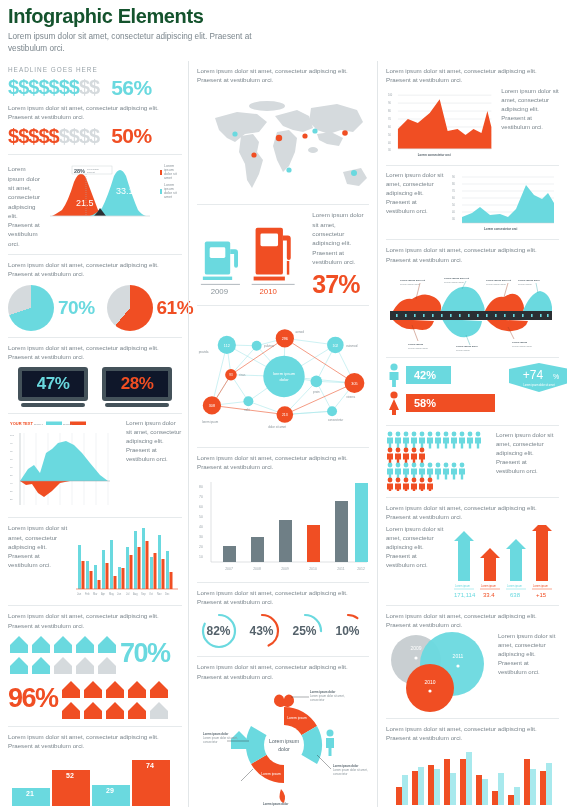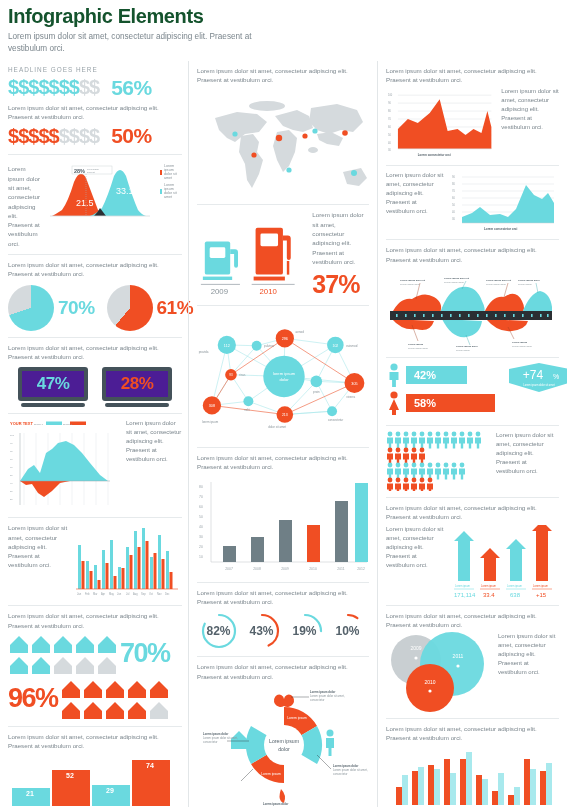--- a/index.html
+++ b/index.html
@@ -55,21 +55,21 @@
   
   .pies { display:flex; gap:12px; align-items:center; margin-top:6px; justify-content:space-around;}
   .pie-grp { display:flex; align-items:center; gap:4px; }
   .pie { width:46px; height:46px; border-radius:50%; }
   .pie-lbl { font-size:19px; font-weight:bold; letter-spacing:-0.5px; }
 
   
   .laptops { display:flex; gap:14px; justify-content:center; margin-top:6px; }
   .laptop { width:70px; }
   .lt-screen { border:4px solid #44525a; border-radius:3px; height:34px; display:flex;
-               align-items:center; justify-content:center; background:#4c1d95; }
+               align-items:center; justify-content:center; background:#0f172a; }
   .lt-base { height:4px; background:#44525a; border-radius:2px; margin:2px 3px 0 3px; }
   .lt-num { font-size:17px; font-weight:bold; letter-spacing:-0.5px; }
 
   
   svg { display:block; }
 
   
   .house-row { display:flex; align-items:center; gap:2px; margin-top:3px; }
   .hugepct { font-size:27px; font-weight:bold; letter-spacing:-1.5px; }
 
@@ -501,21 +501,21 @@
           <div class="ring">
             <svg width="38" height="38" viewBox="0 0 38 38">
               <circle cx="19" cy="19" r="16" fill="none" stroke="#f04e23" stroke-width="2.2" stroke-dasharray="43.2 100.5" transform="rotate(-90 19 19)" stroke-linecap="round"></circle>
             </svg>
             <div class="ring-txt">43%</div>
           </div>
           <div class="ring">
             <svg width="38" height="38" viewBox="0 0 38 38">
               <circle cx="19" cy="19" r="16" fill="none" stroke="#6ad9df" stroke-width="2.2" stroke-dasharray="25.1 100.5" transform="rotate(-90 19 19)" stroke-linecap="round"></circle>
             </svg>
-            <div class="ring-txt">19%</div>
+            <div class="ring-txt">25%</div>
           </div>
           <div class="ring">
             <svg width="38" height="38" viewBox="0 0 38 38">
               <circle cx="19" cy="19" r="16" fill="none" stroke="#f04e23" stroke-width="2.2" stroke-dasharray="10 100.5" transform="rotate(-90 19 19)" stroke-linecap="round"></circle>
             </svg>
             <div class="ring-txt">10%</div>
           </div>
         </div>
       </div>
 
@@ -686,21 +686,21 @@
       <div class="blk">
         <div style="display:flex;gap:8px;">
           <div style="flex:1;">
             <div class="gen-row">
               <svg width="16" height="24" viewBox="0 0 16 24">
                   <g fill="#6ad9df">
                     <circle cx="8" cy="4" r="3.6"></circle>
                     <path d="M3.5 9 h9 v8 h-2.6 v7 h-3.8 v-7 h-2.6 z"></path>
                   </g>
                 </svg>
-              <div class="gen-bar" style="background:#6ad9df;width:61px;">42%</div>
+              <div class="gen-bar" style="background:#6ad9df;width:45px;">42%</div>
             </div>
             <div class="gen-row">
               <svg width="16" height="24" viewBox="0 0 16 24">
                   <g fill="#f04e23">
                     <circle cx="8" cy="4" r="3.6"></circle>
                     <path d="M8 8 L13 19 h-3 v5 h-4 v-5 h-3 z"></path>
                   </g>
                 </svg>
               <div class="gen-bar" style="background:#f04e23;width:89px;">58%</div>
             </div>

